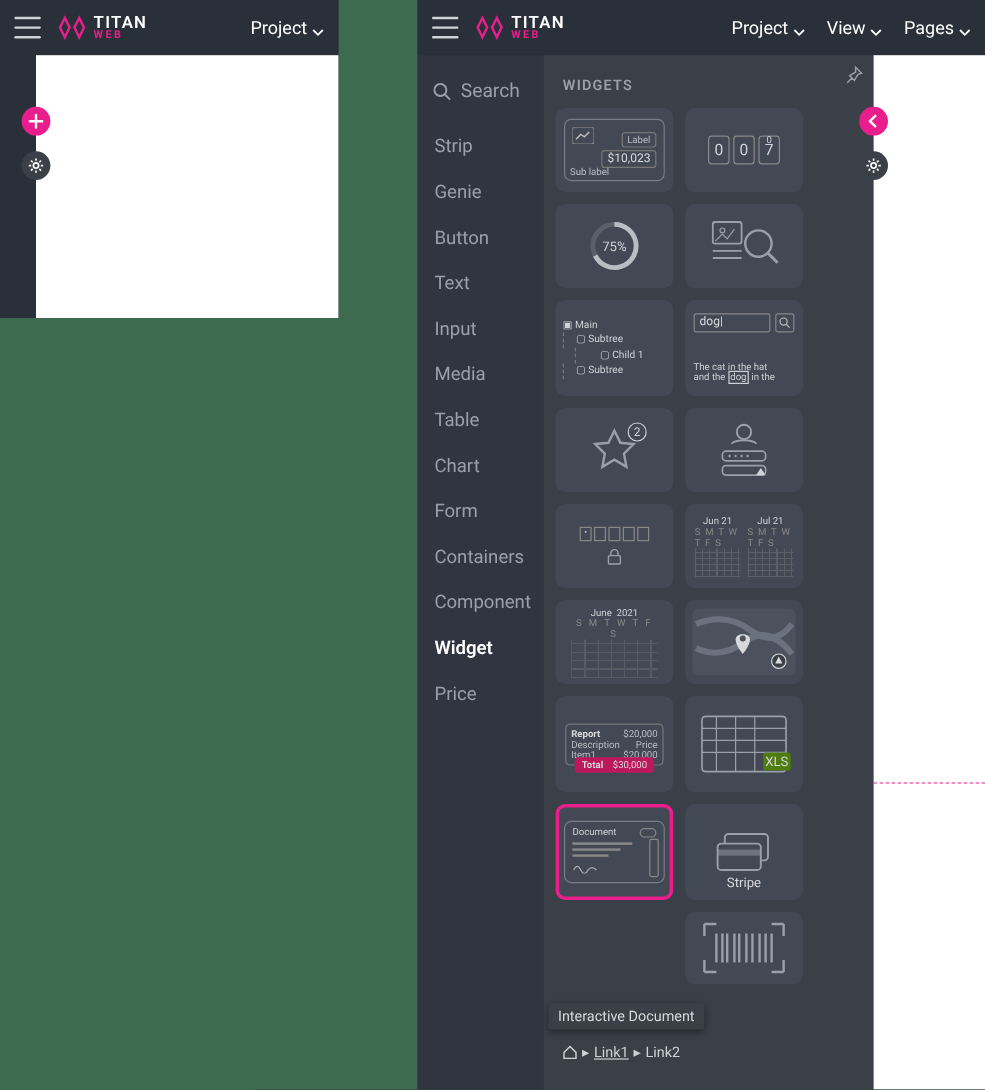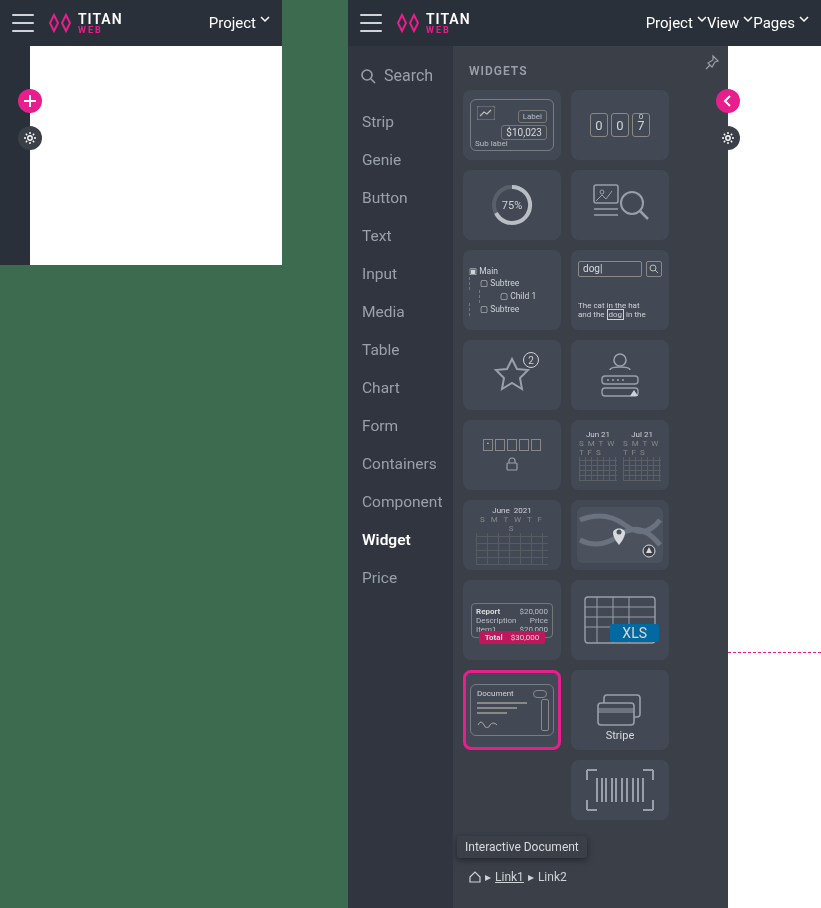--- a/index.html
+++ b/index.html
@@ -11,21 +11,21 @@
   .win.left{left:0;top:0;width:282px;height:265px}
   .topbar{height:46px;background:#2a3039;display:flex;align-items:center;padding:0 12px;color:#fff}
   .hamburger{width:22px;height:18px;display:flex;flex-direction:column;justify-content:space-between;cursor:pointer}
   .hamburger span{height:2px;background:#d0d3d8;border-radius:1px}
   .logo{display:flex;align-items:center;margin-left:14px}
   .logo-mark{width:24px;height:24px}
   .logo-text{display:flex;flex-direction:column;margin-left:6px;line-height:1}
   .logo-t1{font-size:14px;font-weight:600;letter-spacing:1px;color:#fff}
   .logo-t2{font-size:9px;font-weight:700;letter-spacing:2px;color:#e81e8c}
   .spacer{flex:1}
-  .menu-link{color:#fff;font-size:15px;display:flex;align-items:flex-start;gap:4px;cursor:pointer;}
+  .menu-link{color:#fff;font-size:15px;display:flex;align-items:flex-end;gap:4px;cursor:pointer;margin-left:18px}
   .caret{width:10px;height:10px}
   .left-canvas{position:absolute;left:30px;top:46px;right:0;bottom:0;background:#fff}
   .fab{position:absolute;width:24px;height:24px;border-radius:50%;display:flex;align-items:center;justify-content:center;cursor:pointer}
   .fab.pink{background:#e81e8c;left:18px;top:89px}
   .fab.gear{background:#3a3f48;left:18px;top:126px}
   .fab svg{width:14px;height:14px}
 
   
   .win.right{left:348px;top:0;width:473px;height:908px;background:#2a3039}
   .right-body{position:absolute;top:46px;left:0;right:0;bottom:0;display:flex}
@@ -332,21 +332,21 @@
         <div class="tile tall">
           <svg width="74" height="50" viewBox="0 0 74 50">
             <rect x="2" y="2" width="70" height="46" rx="3" fill="none" stroke="#9aa0a9" stroke-width="1.4"></rect>
             <line x1="2" y1="12" x2="72" y2="12" stroke="#9aa0a9"></line>
                 <line x1="2" y1="22" x2="72" y2="22" stroke="#9aa0a9"></line>
                 <line x1="2" y1="32" x2="72" y2="32" stroke="#9aa0a9"></line>
             <line x1="14" y1="2" x2="14" y2="48" stroke="#9aa0a9"></line>
                 <line x1="30" y1="2" x2="30" y2="48" stroke="#9aa0a9"></line>
                 <line x1="46" y1="2" x2="46" y2="48" stroke="#9aa0a9"></line>
           </svg>
-          <div style="position:absolute;right:10px;bottom:18px;background:#0369a1;border-radius:2px;padding:1px 12px;font-size:14px;color:#d7d9dd">XLS</div>
+          <div style="position:absolute;right:10px;bottom:18px;background:#4d7c0f;border-radius:2px;padding:1px 2px;font-size:11px;color:#d7d9dd">XLS</div>
         </div>
 
         <div class="tile tall selected">
           <div class="tile-inner" style="align-items:flex-start;padding:4px 6px;justify-content:flex-start">
             <div style="display:flex;width:100%;justify-content:space-between;align-items:center">
               <span class="mini" style="color:#cfd2d7">Document</span>
               <span style="width:14px;height:8px;border:1px solid #888;border-radius:4px;display:inline-block"></span>
             </div>
             <div style="width:50px;height:2px;background:#888;margin-top:4px"></div>
             <div style="width:40px;height:2px;background:#888;margin-top:3px"></div>

